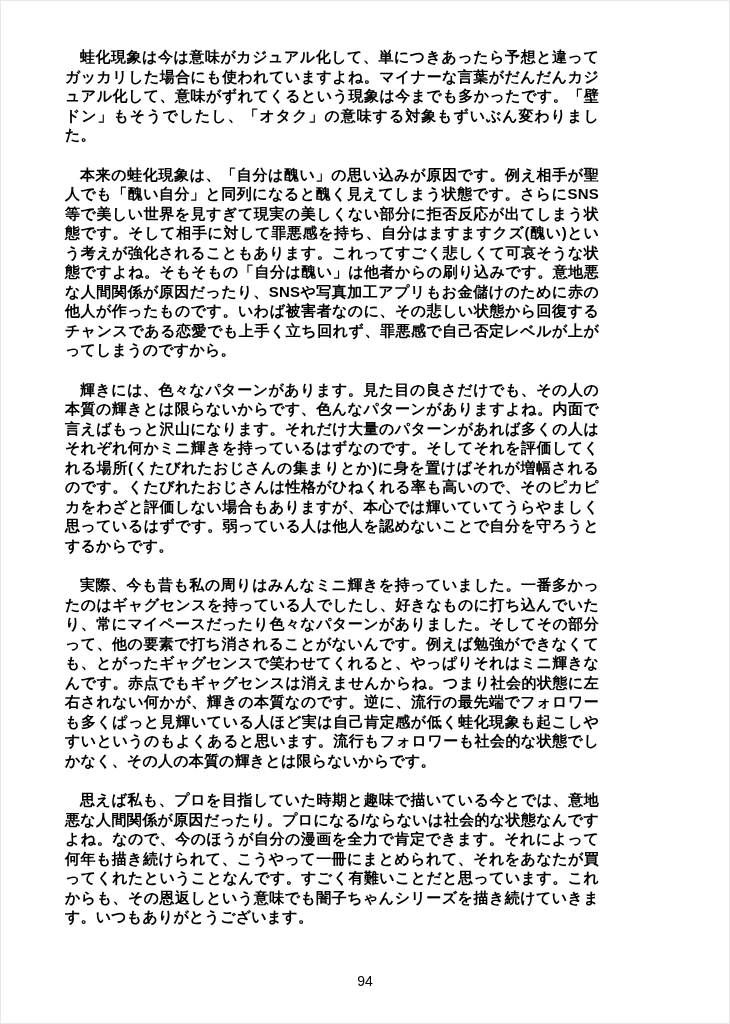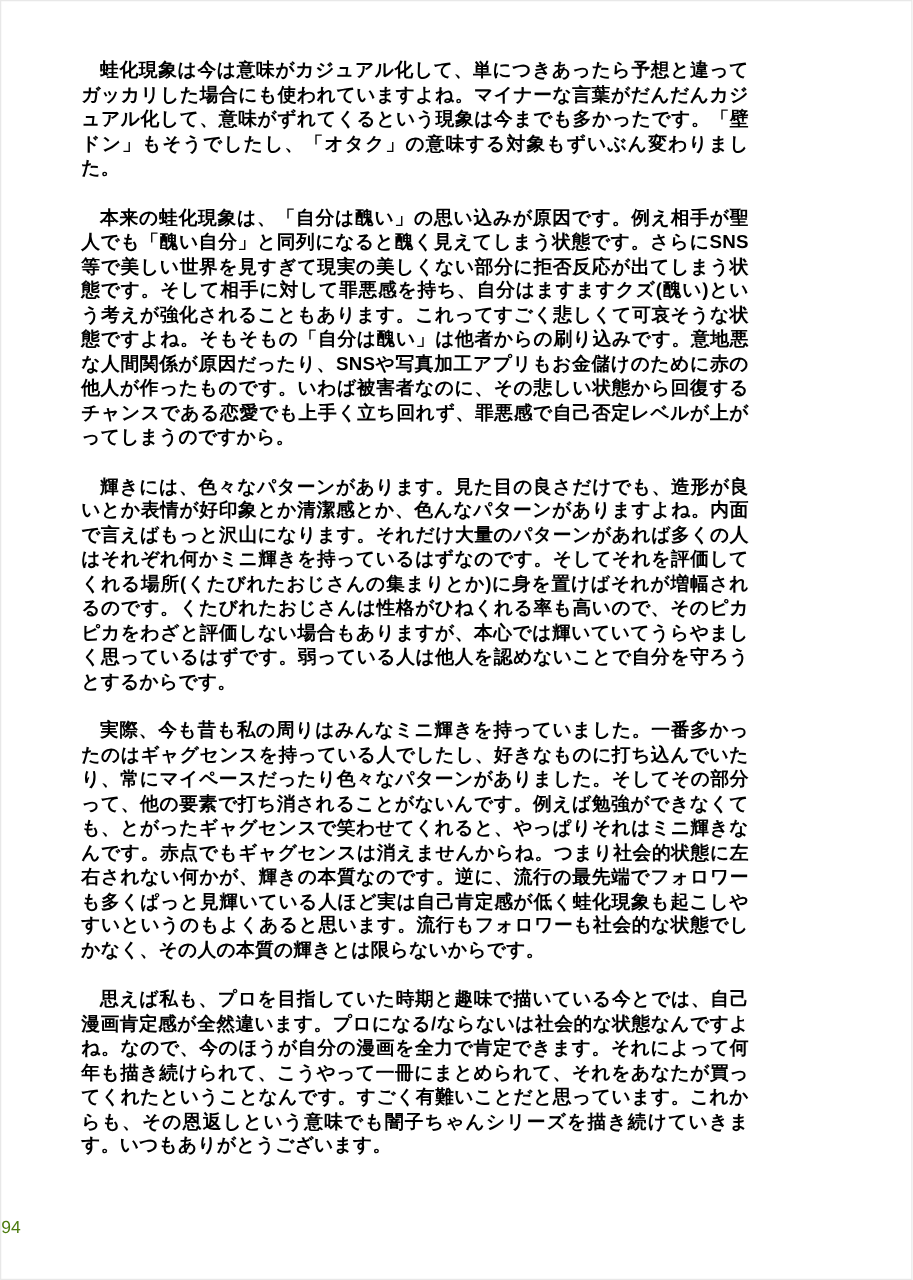--- a/index.html
+++ b/index.html
@@ -31,29 +31,29 @@
     text-align: justify;
     text-indent: 1em;
     word-break: break-all;
     letter-spacing: 0.2px;
   }
   .page-number {
     position: absolute;
     bottom: 34px;
     left: 0;
     width: 100%;
-    text-align: left;
+    text-align: center;
     font-size: 14px;
     font-weight: normal;
-    color: #4d7c0f;
+    color: #000000;
   }
 </style>
 </head>
 <body>
 
 <div class="page">
   <p class="para">蛙化現象は今は意味がカジュアル化して、単につきあったら予想と違ってガッカリした場合にも使われていますよね。マイナーな言葉がだんだんカジュアル化して、意味がずれてくるという現象は今までも多かったです。「壁ドン」もそうでしたし、「オタク」の意味する対象もずいぶん変わりました。</p>
   <p class="para">本来の蛙化現象は、「自分は醜い」の思い込みが原因です。例え相手が聖人でも「醜い自分」と同列になると醜く見えてしまう状態です。さらにSNS等で美しい世界を見すぎて現実の美しくない部分に拒否反応が出てしまう状態です。そして相手に対して罪悪感を持ち、自分はますますクズ(醜い)という考えが強化されることもあります。これってすごく悲しくて可哀そうな状態ですよね。そもそもの「自分は醜い」は他者からの刷り込みです。意地悪な人間関係が原因だったり、SNSや写真加工アプリもお金儲けのために赤の他人が作ったものです。いわば被害者なのに、その悲しい状態から回復するチャンスである恋愛でも上手く立ち回れず、罪悪感で自己否定レベルが上がってしまうのですから。</p>
-  <p class="para">輝きには、色々なパターンがあります。見た目の良さだけでも、造形が良いとか表情が好印象とか清潔感とか、色んなパターンがありますよね。内面で言えばもっと沢山になります。それだけ大量のパターンがあれば多くの人はそれぞれ何かミニ輝きを持っているはずなのです。そしてそれを評価してくれる場所(くたびれたおじさんの集まりとか)に身を置けばそれが増幅されるのです。くたびれたおじさんは性格がひねくれる率も高いので、そのピカピカをわざと評価しない場合もありますが、本心では輝いていてうらやましく思っているはずです。弱っている人は他人を認めないことで自分を守ろうとするからです。</p>
+  <p class="para">輝きには、色々なパターンがあります。見た目の良さだけでも、その人の本質の輝きとは限らないからです、色んなパターンがありますよね。内面で言えばもっと沢山になります。それだけ大量のパターンがあれば多くの人はそれぞれ何かミニ輝きを持っているはずなのです。そしてそれを評価してくれる場所(くたびれたおじさんの集まりとか)に身を置けばそれが増幅されるのです。くたびれたおじさんは性格がひねくれる率も高いので、そのピカピカをわざと評価しない場合もありますが、本心では輝いていてうらやましく思っているはずです。弱っている人は他人を認めないことで自分を守ろうとするからです。</p>
   <p class="para">実際、今も昔も私の周りはみんなミニ輝きを持っていました。一番多かったのはギャグセンスを持っている人でしたし、好きなものに打ち込んでいたり、常にマイペースだったり色々なパターンがありました。そしてその部分って、他の要素で打ち消されることがないんです。例えば勉強ができなくても、とがったギャグセンスで笑わせてくれると、やっぱりそれはミニ輝きなんです。赤点でもギャグセンスは消えませんからね。つまり社会的状態に左右されない何かが、輝きの本質なのです。逆に、流行の最先端でフォロワーも多くぱっと見輝いている人ほど実は自己肯定感が低く蛙化現象も起こしやすいというのもよくあると思います。流行もフォロワーも社会的な状態でしかなく、その人の本質の輝きとは限らないからです。</p>
-  <p class="para">思えば私も、プロを目指していた時期と趣味で描いている今とでは、自己漫画肯定感が全然違います。プロになる/ならないは社会的な状態なんですよね。なので、今のほうが自分の漫画を全力で肯定できます。それによって何年も描き続けられて、こうやって一冊にまとめられて、それをあなたが買ってくれたということなんです。すごく有難いことだと思っています。これからも、その恩返しという意味でも闇子ちゃんシリーズを描き続けていきます。いつもありがとうございます。</p>
+  <p class="para">思えば私も、プロを目指していた時期と趣味で描いている今とでは、意地悪な人間関係が原因だったり。プロになる/ならないは社会的な状態なんですよね。なので、今のほうが自分の漫画を全力で肯定できます。それによって何年も描き続けられて、こうやって一冊にまとめられて、それをあなたが買ってくれたということなんです。すごく有難いことだと思っています。これからも、その恩返しという意味でも闇子ちゃんシリーズを描き続けていきます。いつもありがとうございます。</p>
   <div class="page-number">94</div>
 </div>
 
 </body></html>

